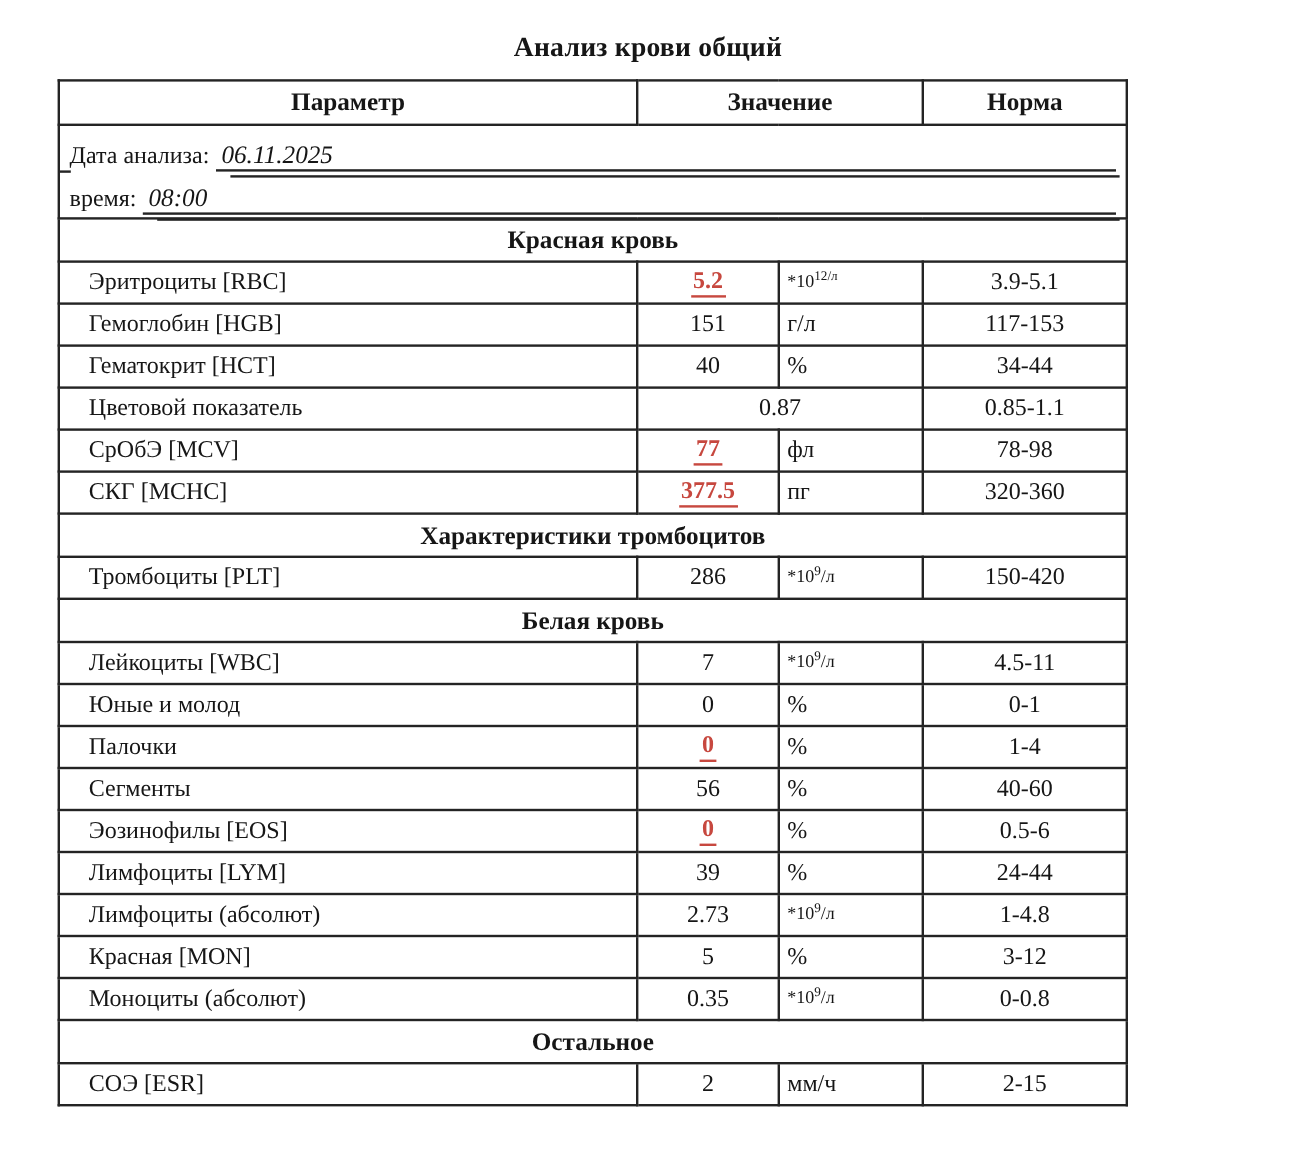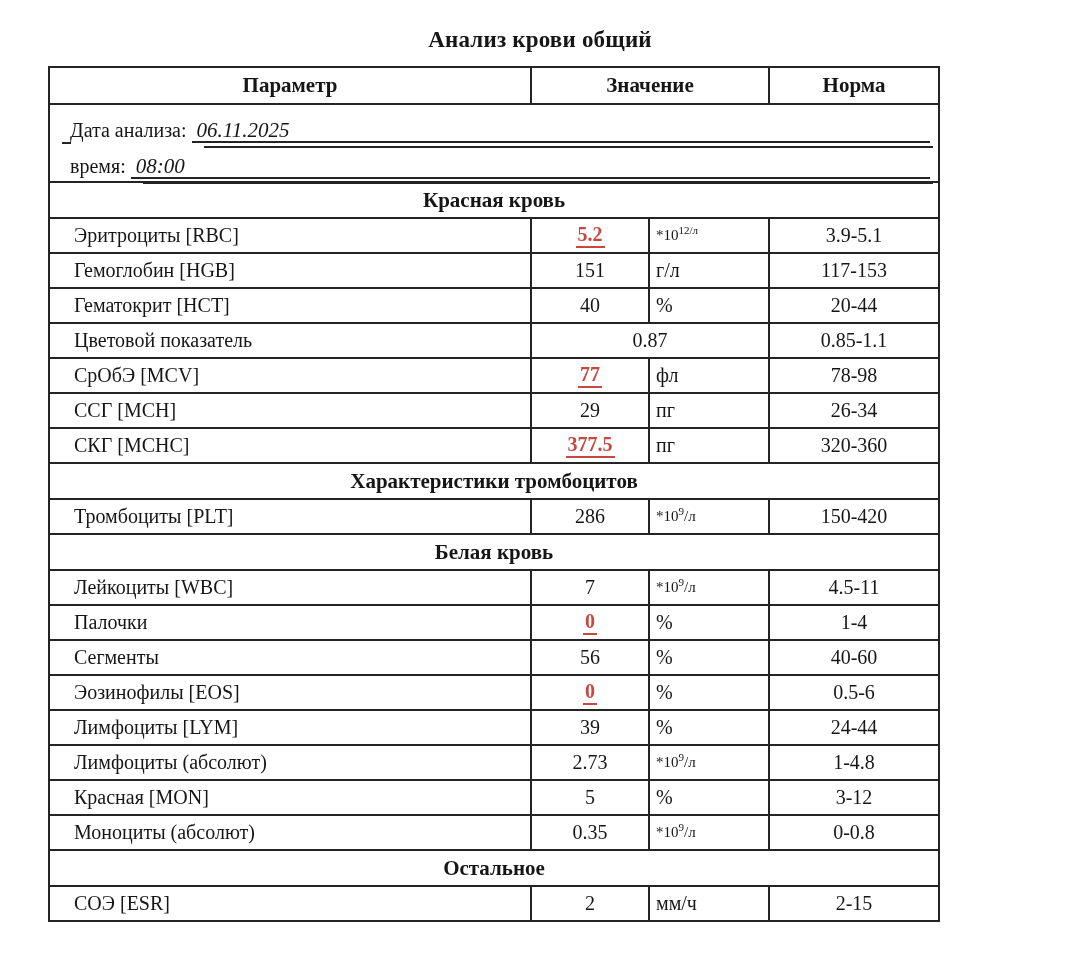--- a/index.html
+++ b/index.html
@@ -40,21 +40,21 @@
   }
   .blood-table thead tr { height: 37px; }
   .blood-table thead th {
     font-size: 21px;
     font-weight: 700;
     text-align: center;
     vertical-align: middle;
   }
   tr.meta-row td {
     height: 76px;
-    padding: 0 8px 2px 20px;
+    padding: 0 8px 2px 8px;
     position: relative;
     vertical-align: top;
   }
   .meta-line {
     display: flex;
     align-items: flex-end;
     position: relative;
   }
   .meta-line.date-line { height: 38px; }
   .meta-line.time-line { height: 34px; margin-top: 2px; }
@@ -166,40 +166,34 @@
         <tr class="data-row">
           <td class="cell-param">Гемоглобин [HGB]</td>
           <td class="cell-value"><span class="val">151</span></td>
           <td class="cell-unit">г/л</td>
           <td class="cell-norm">117-153</td>
         </tr>
         <tr class="data-row">
           <td class="cell-param">Гематокрит [HCT]</td>
           <td class="cell-value"><span class="val">40</span></td>
           <td class="cell-unit">%</td>
-          <td class="cell-norm">20-44</td>
+          <td class="cell-norm">34-44</td>
         </tr>
         <tr class="data-row">
           <td class="cell-param">Цветовой показатель</td>
           <td class="cell-value" colspan="2"><span class="val">0.87</span></td>
           <td class="cell-norm">0.85-1.1</td>
         </tr>
         <tr class="data-row">
           <td class="cell-param">СрОбЭ [MCV]</td>
           <td class="cell-value"><span class="val flagged">77</span></td>
           <td class="cell-unit">фл</td>
           <td class="cell-norm">78-98</td>
         </tr>
         <tr class="data-row">
-          <td class="cell-param">ССГ [MCH]</td>
-          <td class="cell-value"><span class="val">29</span></td>
-          <td class="cell-unit">пг</td>
-          <td class="cell-norm">26-34</td>
-        </tr>
-        <tr class="data-row">
           <td class="cell-param">СКГ [MCHC]</td>
           <td class="cell-value"><span class="val flagged">377.5</span></td>
           <td class="cell-unit">пг</td>
           <td class="cell-norm">320-360</td>
         </tr>
         <tr class="section-row">
           <td colspan="4">Характеристики тромбоцитов</td>
         </tr>
         <tr class="data-row">
           <td class="cell-param">Тромбоциты [PLT]</td>
@@ -208,20 +202,26 @@
           <td class="cell-norm">150-420</td>
         </tr>
         <tr class="section-row">
           <td colspan="4">Белая кровь</td>
         </tr>
         <tr class="data-row">
           <td class="cell-param">Лейкоциты [WBC]</td>
           <td class="cell-value"><span class="val">7</span></td>
           <td class="cell-unit unit-pow">*10<sup>9</sup>/л</td>
           <td class="cell-norm">4.5-11</td>
+        </tr>
+        <tr class="data-row">
+          <td class="cell-param">Юные и молод</td>
+          <td class="cell-value"><span class="val">0</span></td>
+          <td class="cell-unit">%</td>
+          <td class="cell-norm">0-1</td>
         </tr>
         <tr class="data-row">
           <td class="cell-param">Палочки</td>
           <td class="cell-value"><span class="val flagged">0</span></td>
           <td class="cell-unit">%</td>
           <td class="cell-norm">1-4</td>
         </tr>
         <tr class="data-row">
           <td class="cell-param">Сегменты</td>
           <td class="cell-value"><span class="val">56</span></td>

